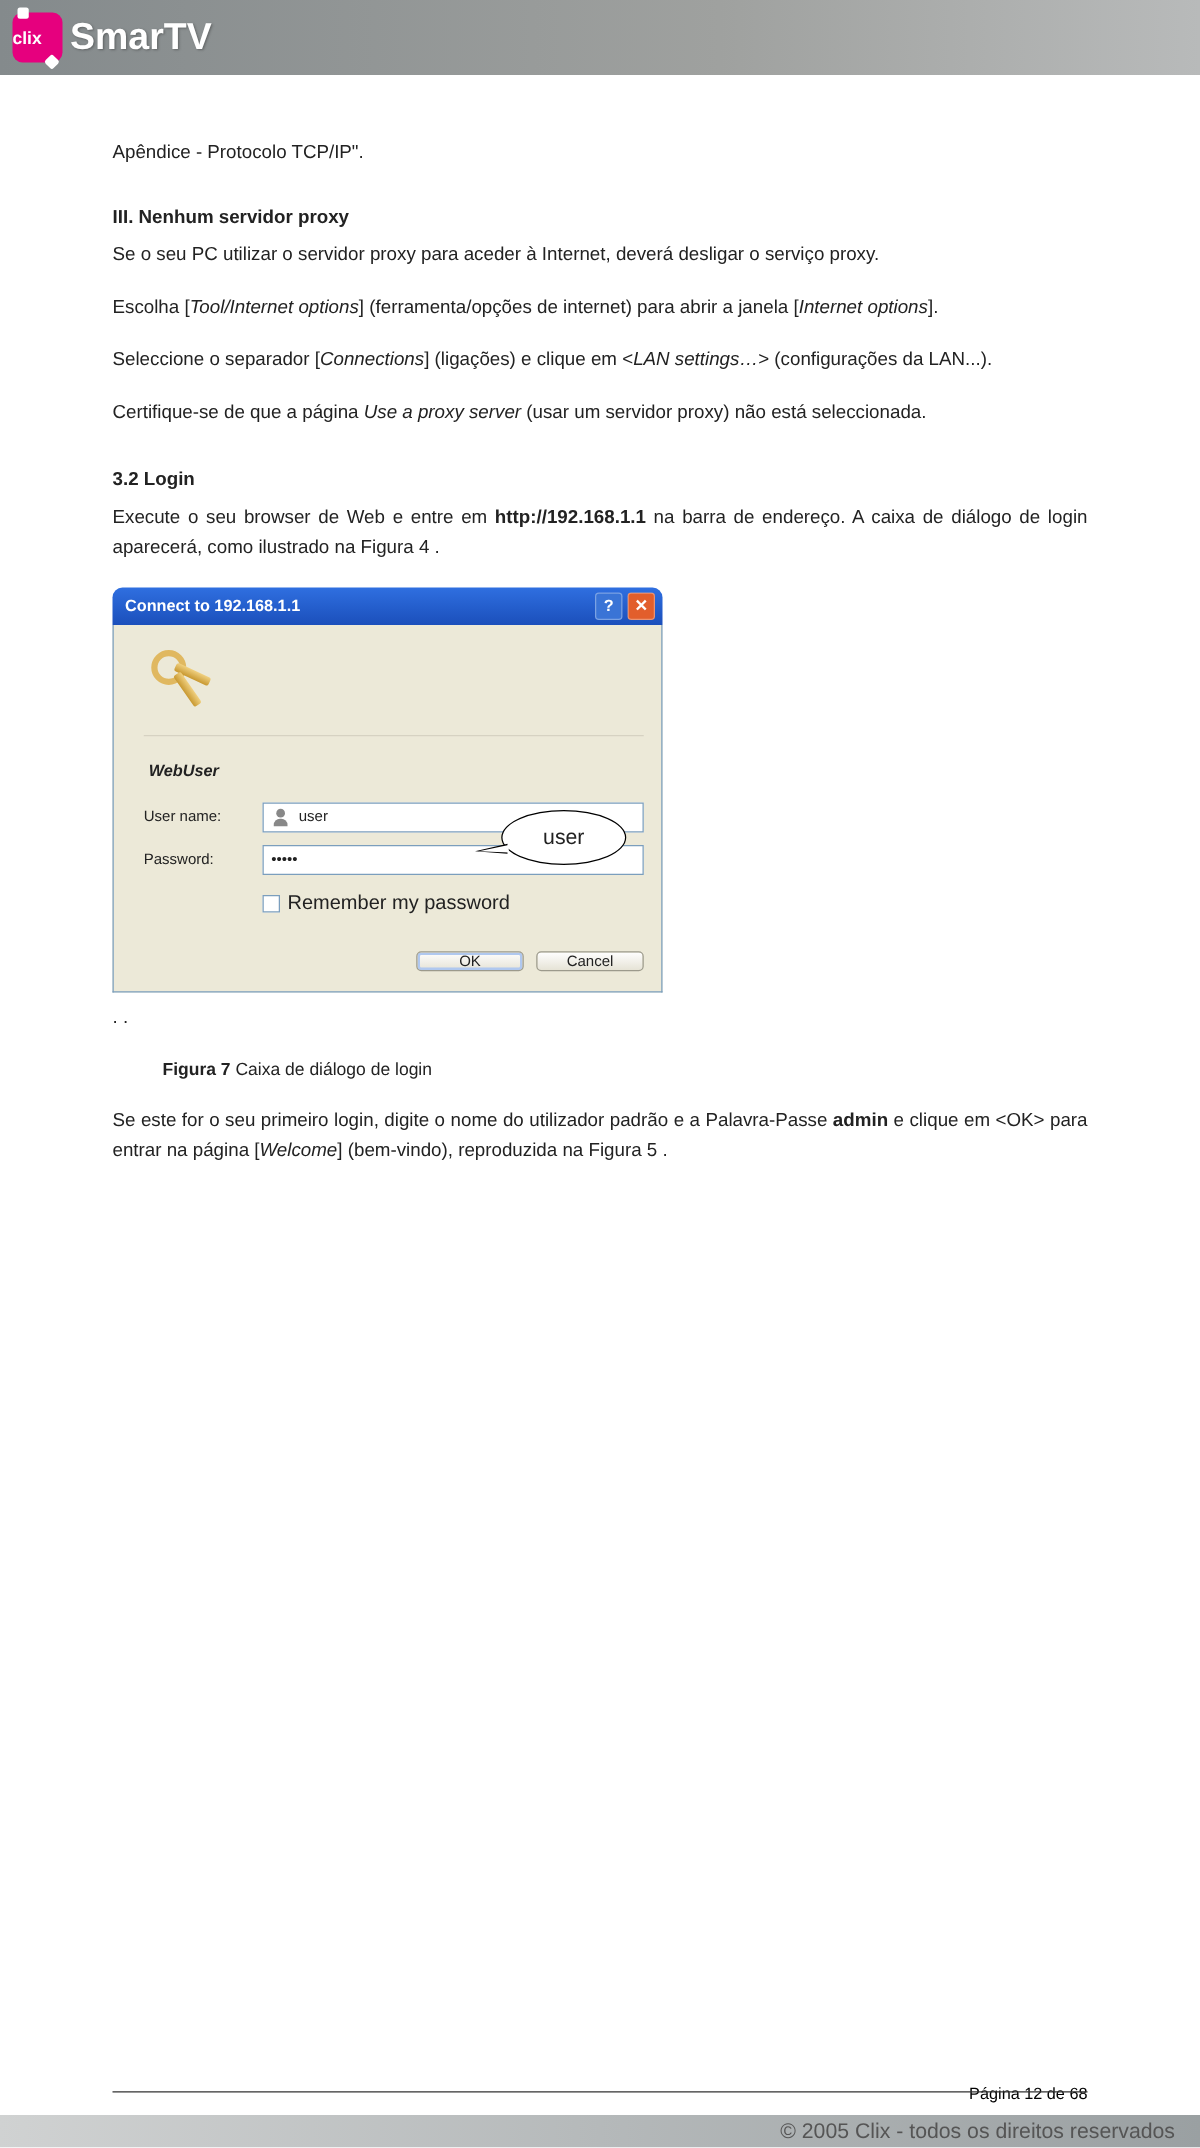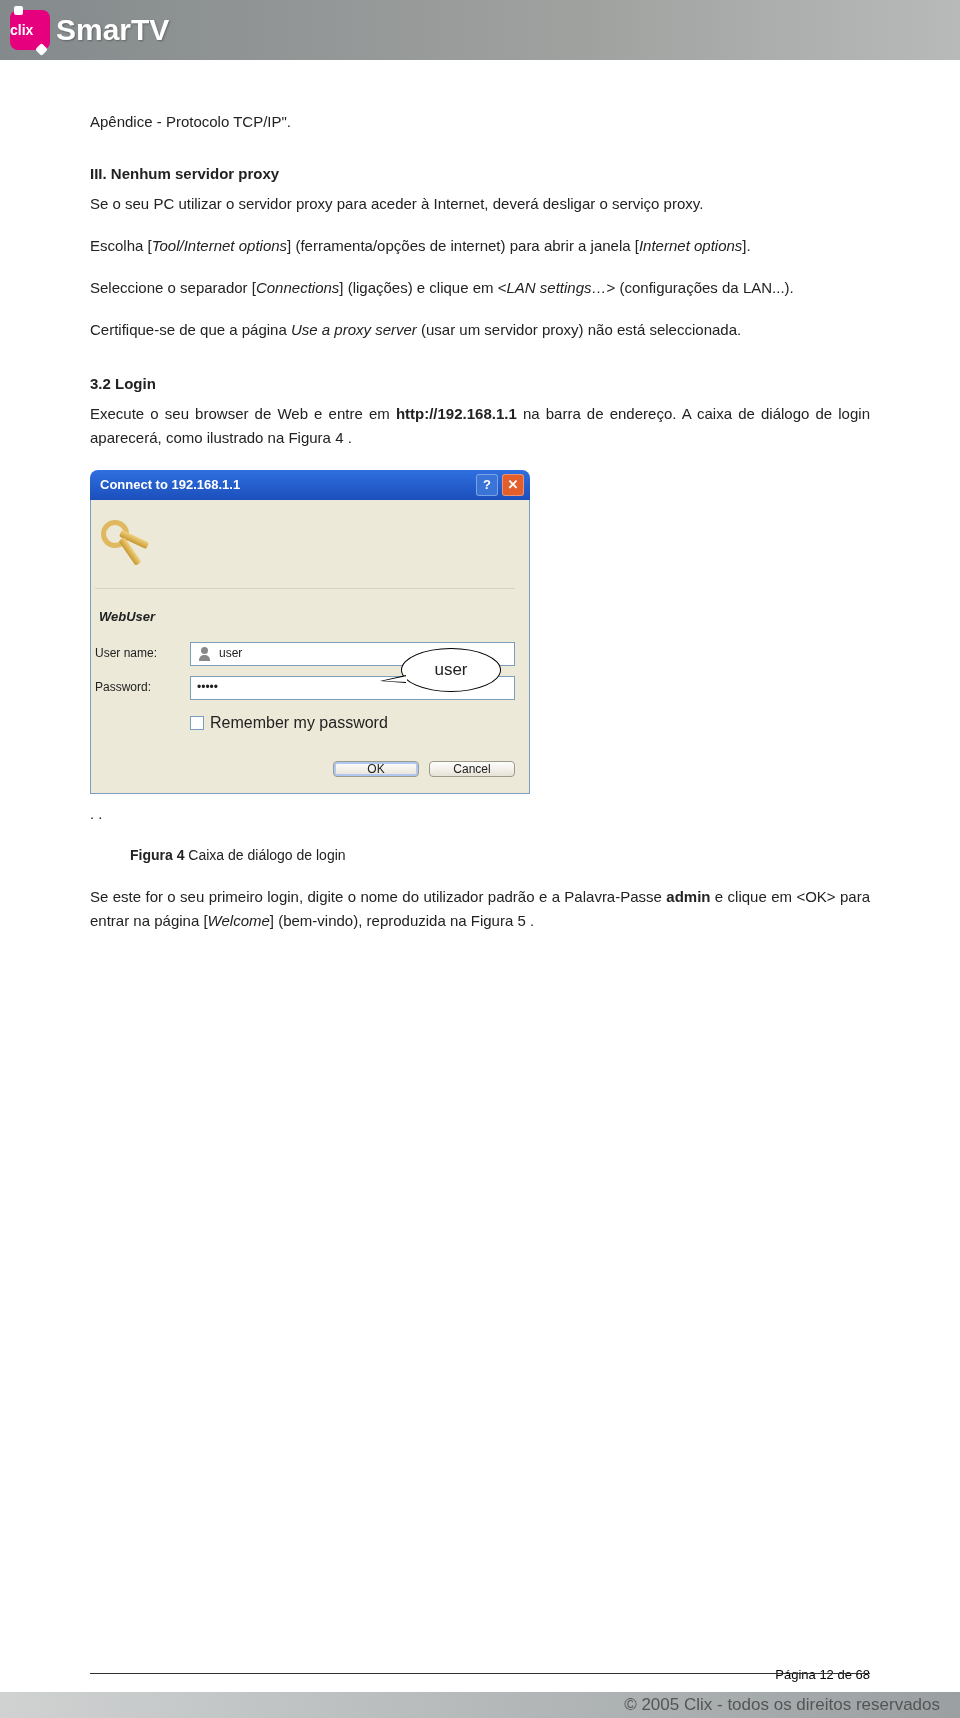--- a/index.html
+++ b/index.html
@@ -79,21 +79,21 @@
     border-radius: 3px;
     color: #fff;
     display: flex; align-items: center; justify-content: center;
     font-size: 13px; margin-left: 4px;
   }
   .dlg-title-btn.close { background: #e25e2c; }
   .dlg-body {
     background: #ece9d8;
     border: 1px solid #7b9ebd;
     border-top: none;
-    padding: 14px 14px 16px 4px;
+    padding: 14px 14px 16px 24px;
     position: relative;
   }
   .dlg-icon-row {
     display:flex; align-items:center;
     padding: 6px 0 20px 6px;
     border-bottom: 1px solid #d6d2c2;
     margin-bottom: 18px;
   }
   .keys-icon {
     width: 52px; height: 48px;
@@ -284,21 +284,21 @@
 
       <div class="callout">
         <span>user</span>
       </div>
     </div>
   </div>
 
   <p class="dots-row">. .</p>
 
   <p class="fig-caption">
-    <span class="bold">Figura 4</span><span>  Caixa de diálogo de login</span>
+    <span class="bold">Figura 7</span><span>  Caixa de diálogo de login</span>
   </p>
 
   <p class="justify">
     <span>Se este for o seu primeiro login, digite o nome do utilizador padrão e a Palavra-Passe </span><span class="bold">admin</span><span> e clique em &lt;OK&gt; para entrar na página [</span><span class="italic">Welcome</span><span>] (bem-vindo), reproduzida na Figura 5 .</span>
   </p>
 
 </div>
 
 <div class="page-num">Página 12 de 68</div>
 <div class="divider"></div>

